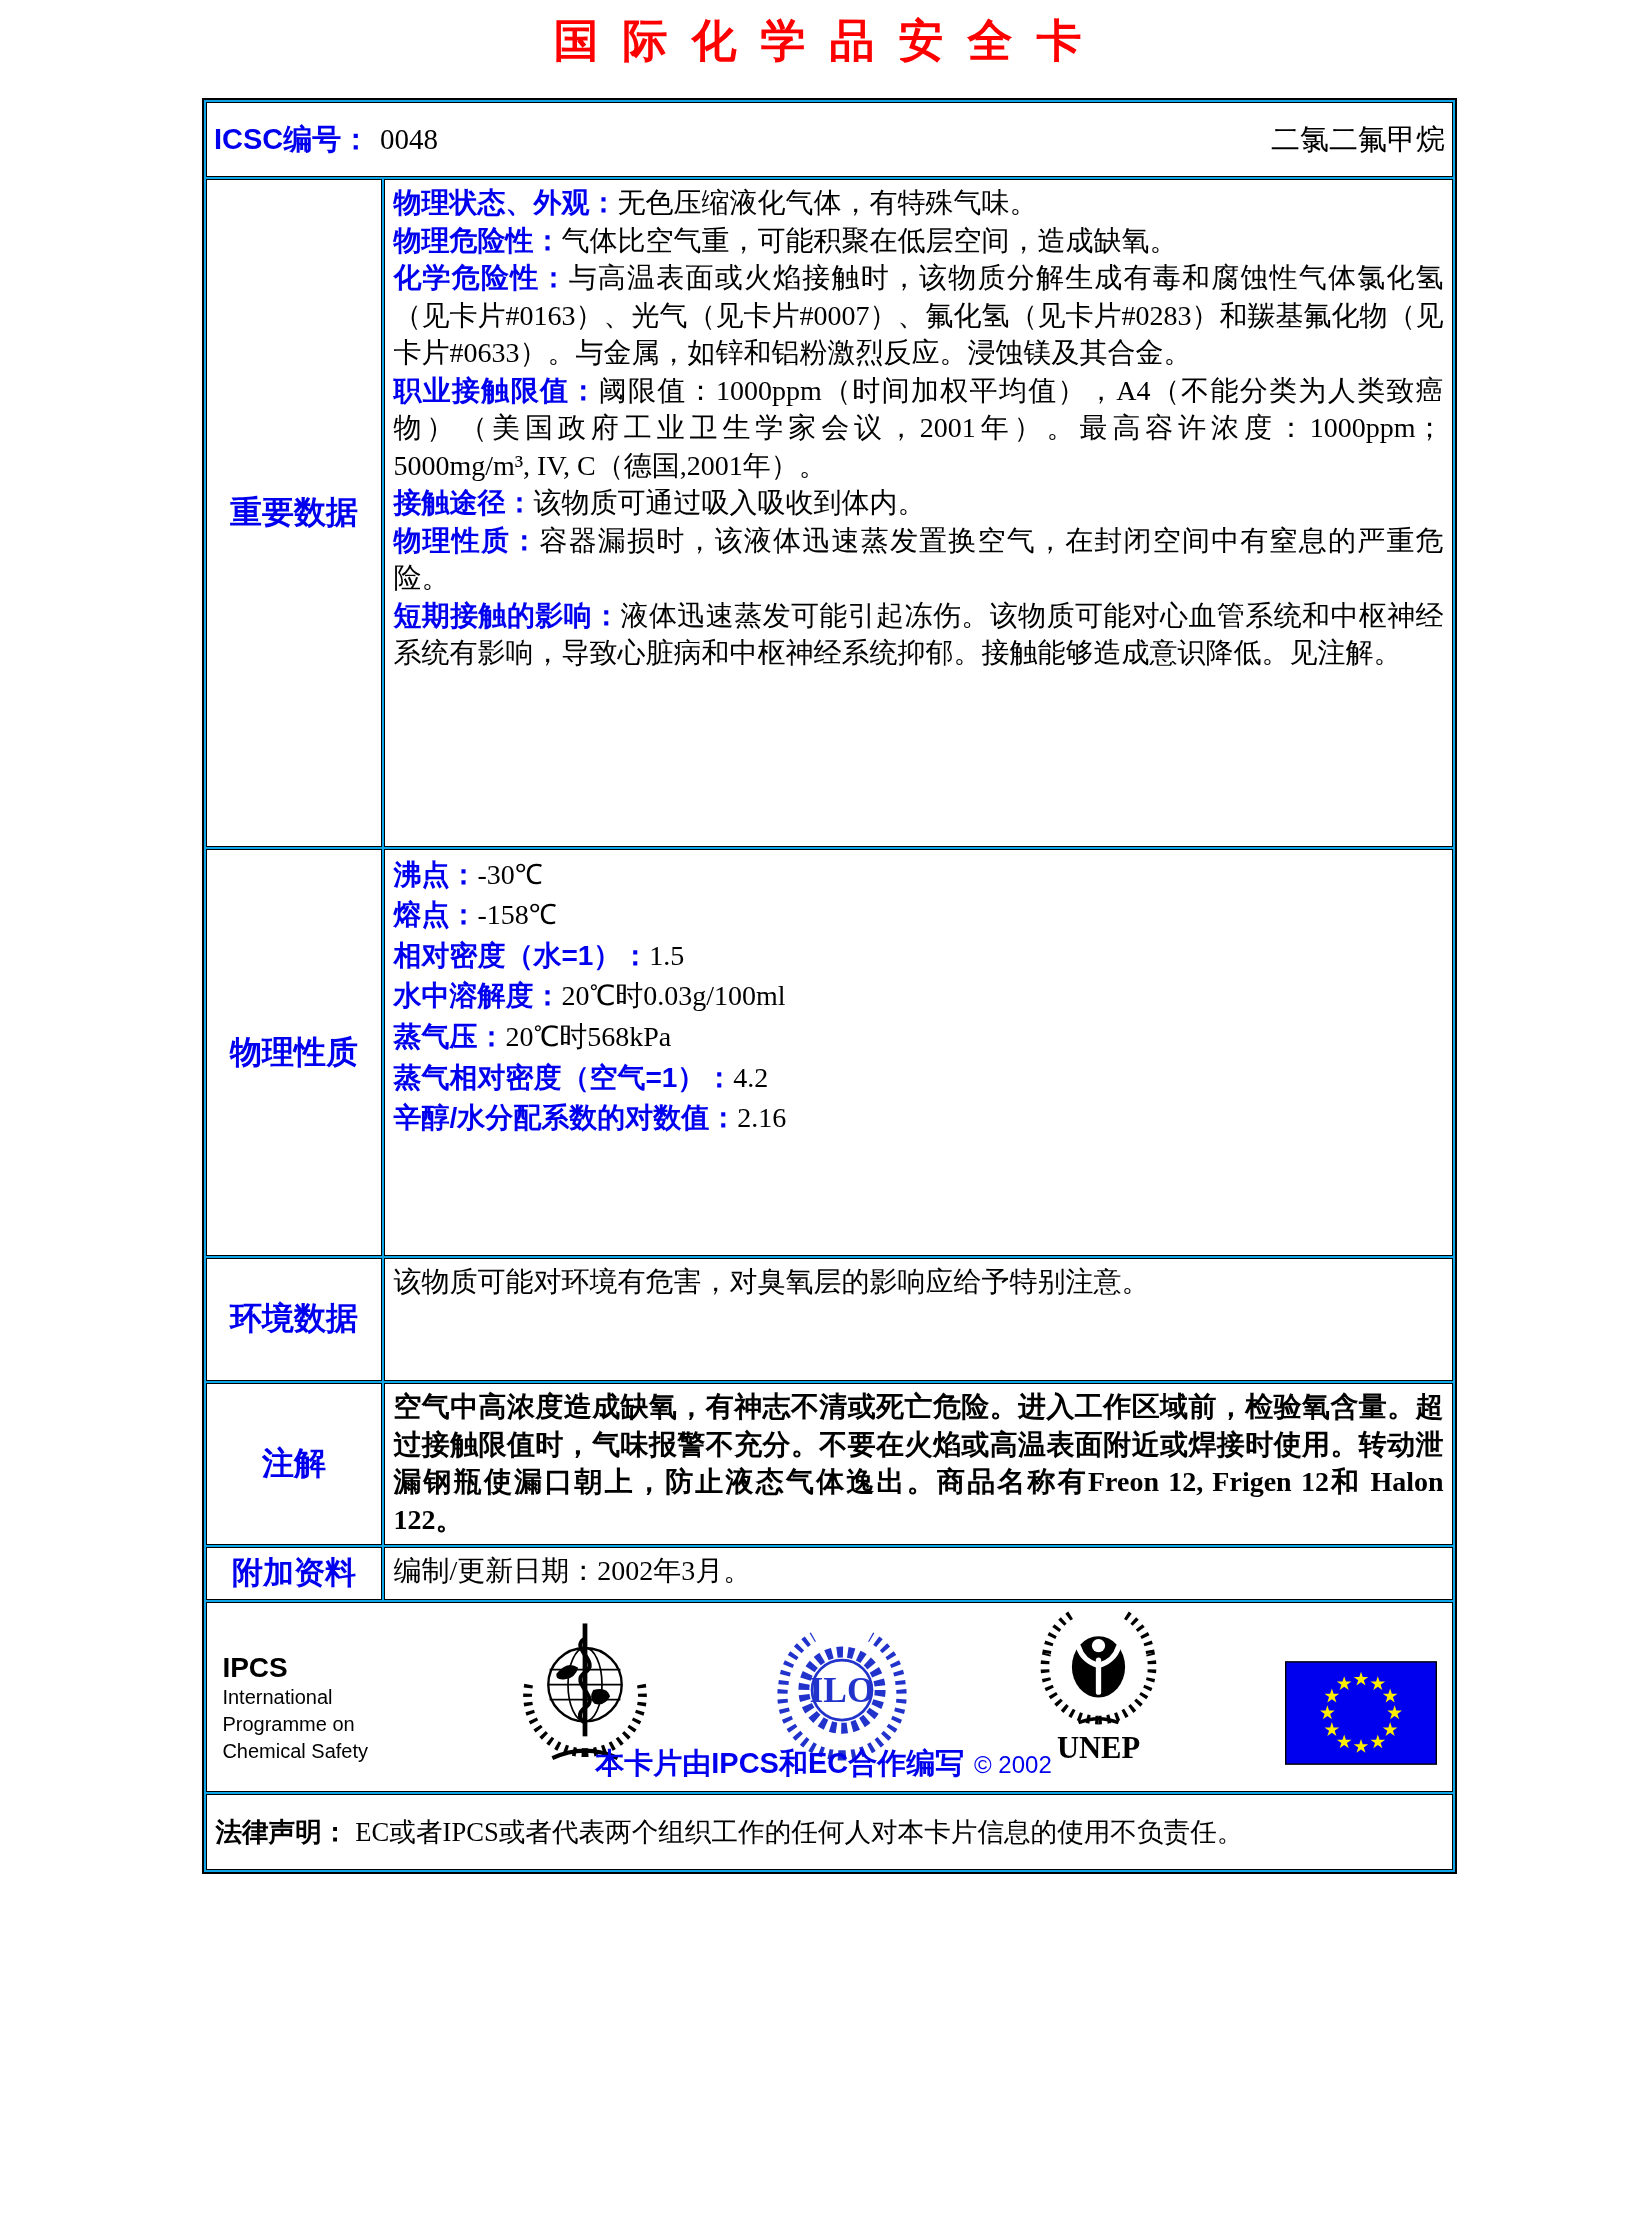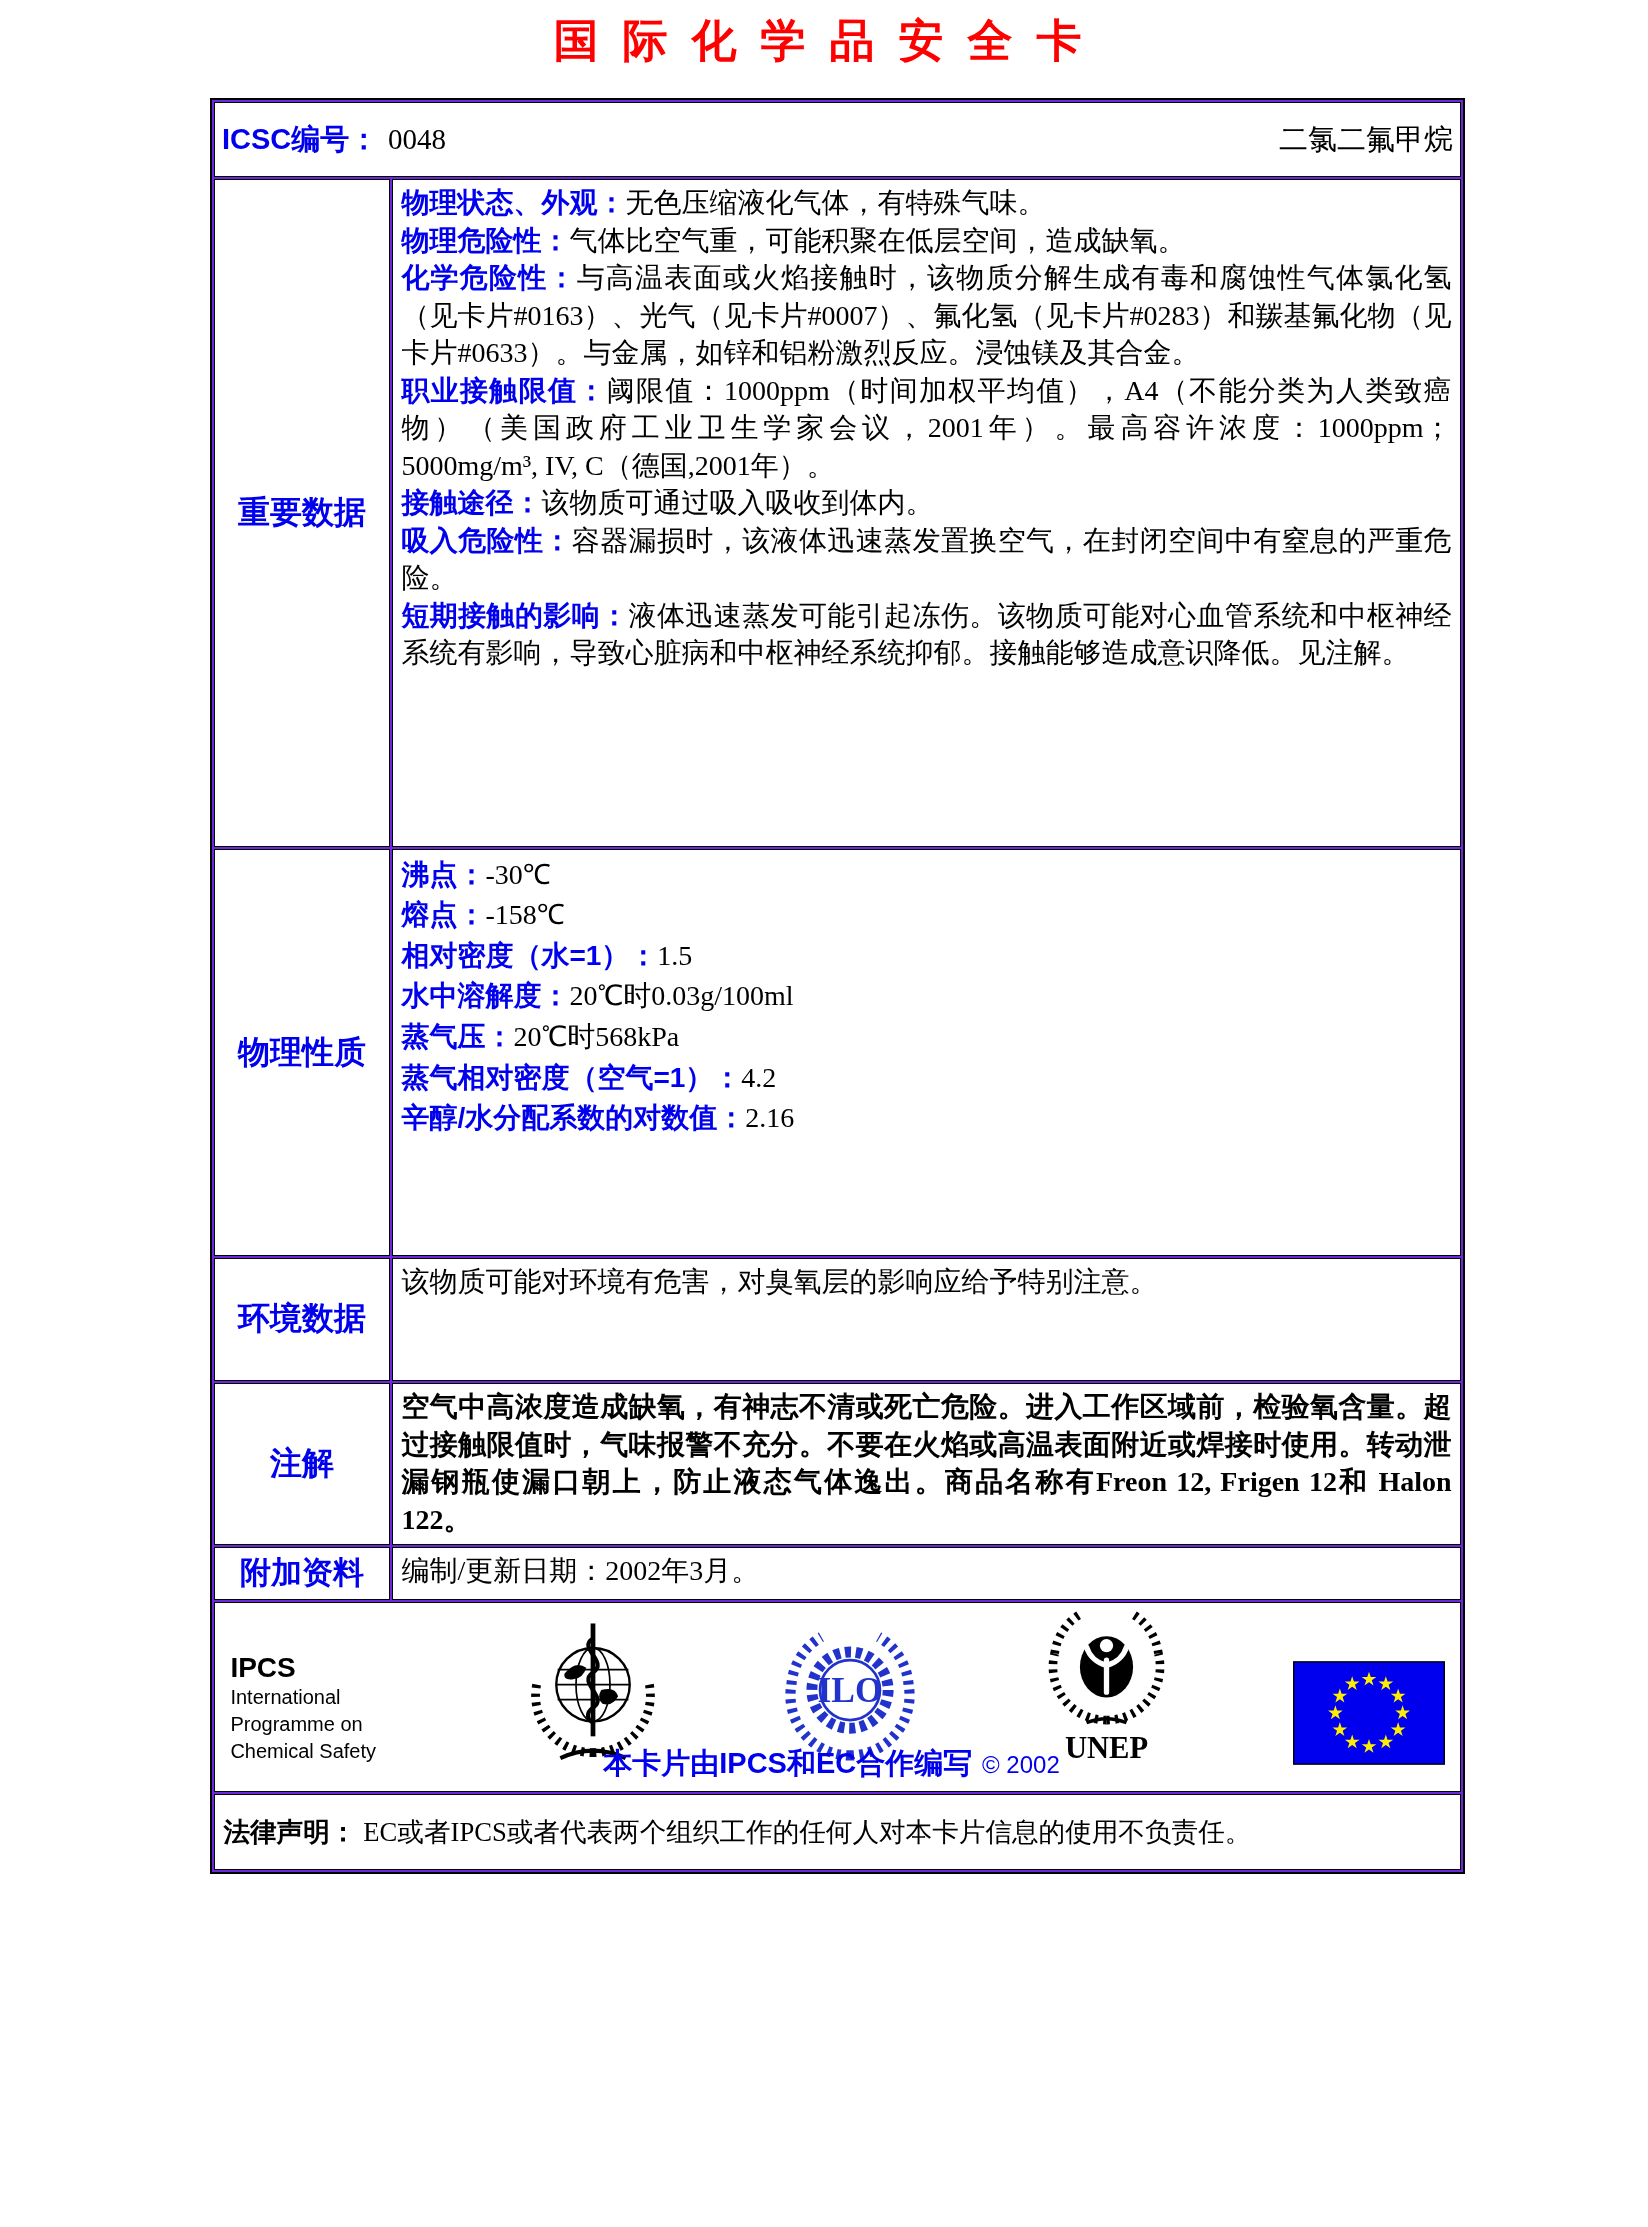--- a/index.html
+++ b/index.html
@@ -27,22 +27,21 @@
     font-family:"Liberation Serif",serif;
     white-space:nowrap;
   }
   .card{position:absolute;top:98px;left:202px;width:1255px;}
   table.icsc{
     width:100%;
     border:2.8px solid #000;
     border-collapse:separate;
     border-spacing:2.8px;
     table-layout:fixed;
-    background:#6d28d9;
-    margin-left:8px;
+    background:#0ea5e9;
   }
   td{border:1.4px solid #000;background:#fff;}
   col.label-col{width:176px;}
   td.label-cell{
     text-align:center;vertical-align:middle;
     font-family:"Liberation Sans",sans-serif;
     font-weight:bold;font-size:32px;color:var(--label-blue);
   }
   td.content-cell{
     vertical-align:top;
@@ -116,21 +115,21 @@
       </tr>
 
       <tr>
         <td class="label-cell h-important">重要数据</td>
         <td class="content-cell h-important">
               <div class="item"><span class="inline-label">物理状态、外观：</span><span>无色压缩液化气体，有特殊气味。</span></div>
               <div class="item"><span class="inline-label">物理危险性：</span><span>气体比空气重，可能积聚在低层空间，造成缺氧。</span></div>
               <div class="item"><span class="inline-label">化学危险性：</span><span>与高温表面或火焰接触时，该物质分解生成有毒和腐蚀性气体氯化氢（见卡片#0163）、光气（见卡片#0007）、氟化氢（见卡片#0283）和羰基氟化物（见卡片#0633）。与金属，如锌和铝粉激烈反应。浸蚀镁及其合金。</span></div>
               <div class="item"><span class="inline-label">职业接触限值：</span><span>阈限值：1000ppm（时间加权平均值），A4（不能分类为人类致癌物）（美国政府工业卫生学家会议，2001年）。最高容许浓度：1000ppm；5000mg/m³, IV, C（德国,2001年）。</span></div>
               <div class="item"><span class="inline-label">接触途径：</span><span>该物质可通过吸入吸收到体内。</span></div>
-              <div class="item"><span class="inline-label">吸入危险性：</span><span>容器漏损时，该液体迅速蒸发置换空气，在封闭空间中有窒息的严重危险。</span></div>
+              <div class="item"><span class="inline-label">物理性质：</span><span>容器漏损时，该液体迅速蒸发置换空气，在封闭空间中有窒息的严重危险。</span></div>
               <div class="item"><span class="inline-label">短期接触的影响：</span><span>液体迅速蒸发可能引起冻伤。该物质可能对心血管系统和中枢神经系统有影响，导致心脏病和中枢神经系统抑郁。接触能够造成意识降低。见注解。</span></div>
             </td>
       </tr>
 
       <tr>
         <td class="label-cell h-physical">物理性质</td>
         <td class="content-cell physical h-physical">
               <div class="item"><span class="inline-label">沸点：</span><span>-30℃</span></div>
               <div class="item"><span class="inline-label">熔点：</span><span>-158℃</span></div>
               <div class="item"><span class="inline-label">相对密度（水=1）：</span><span>1.5</span></div>

